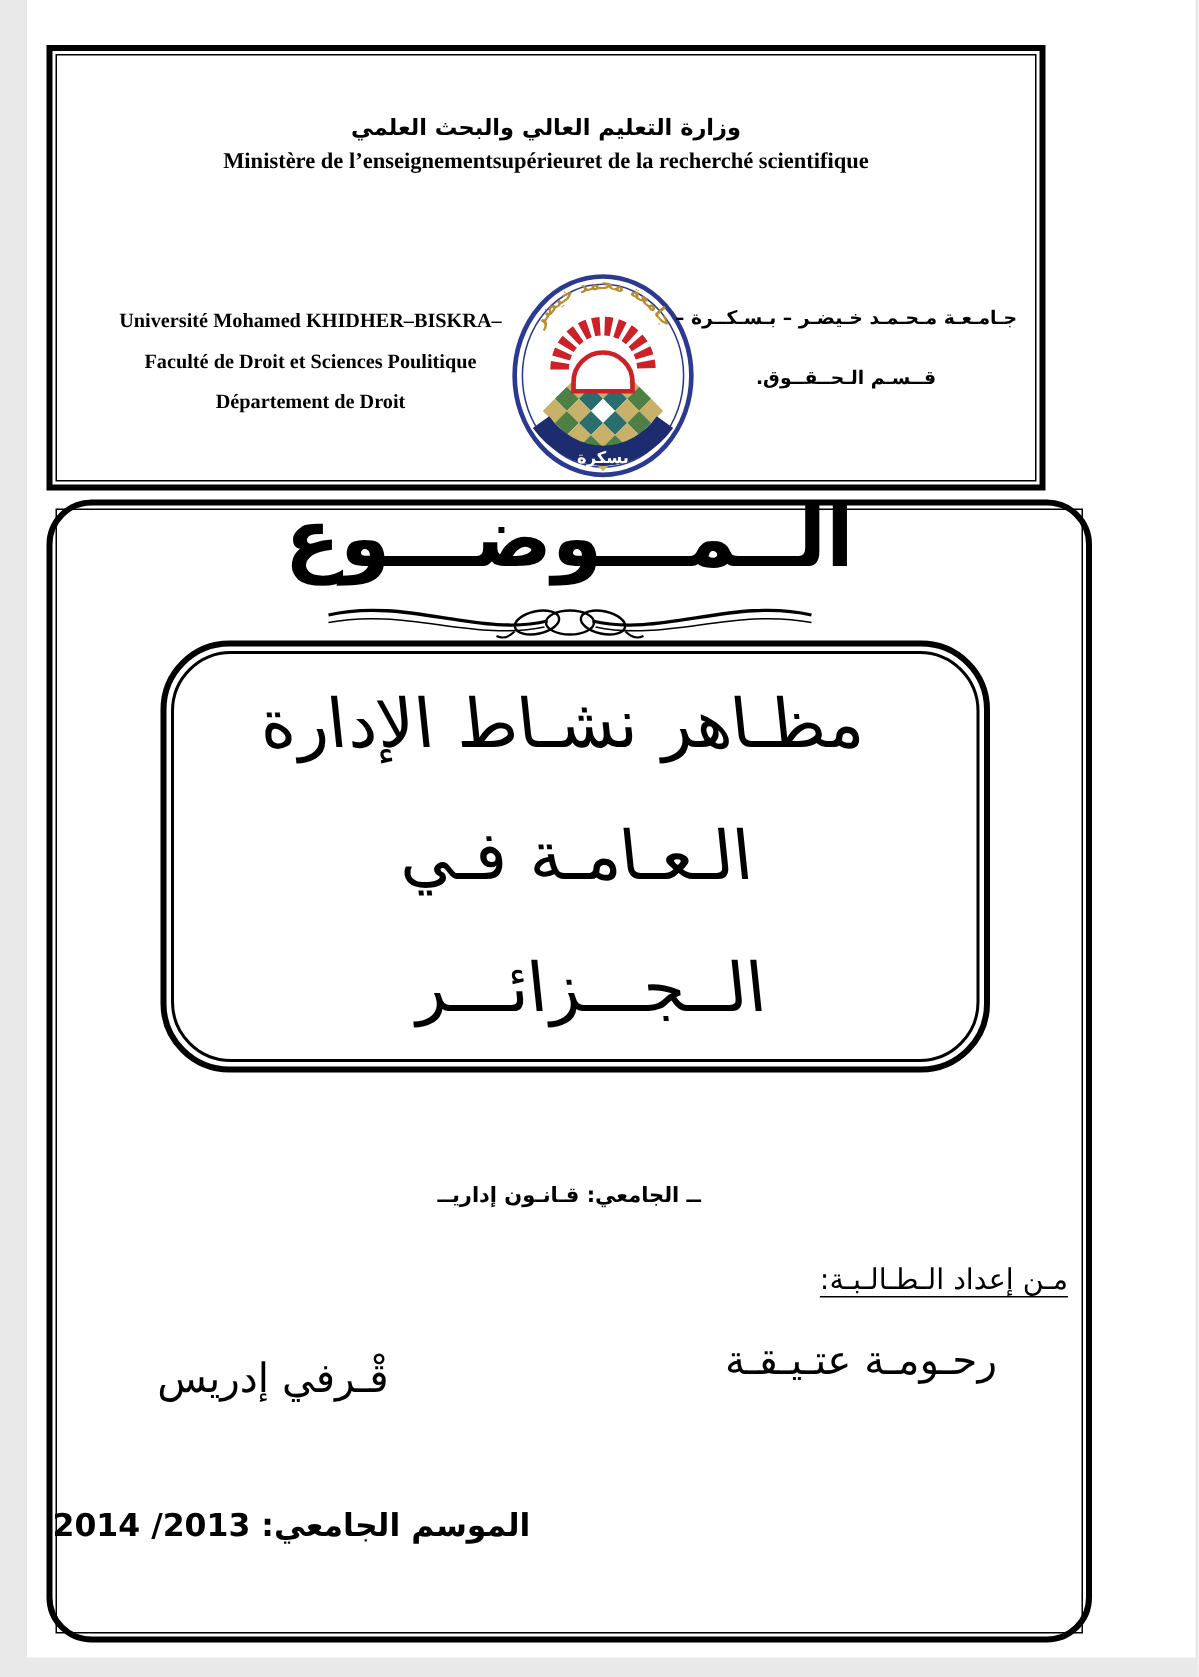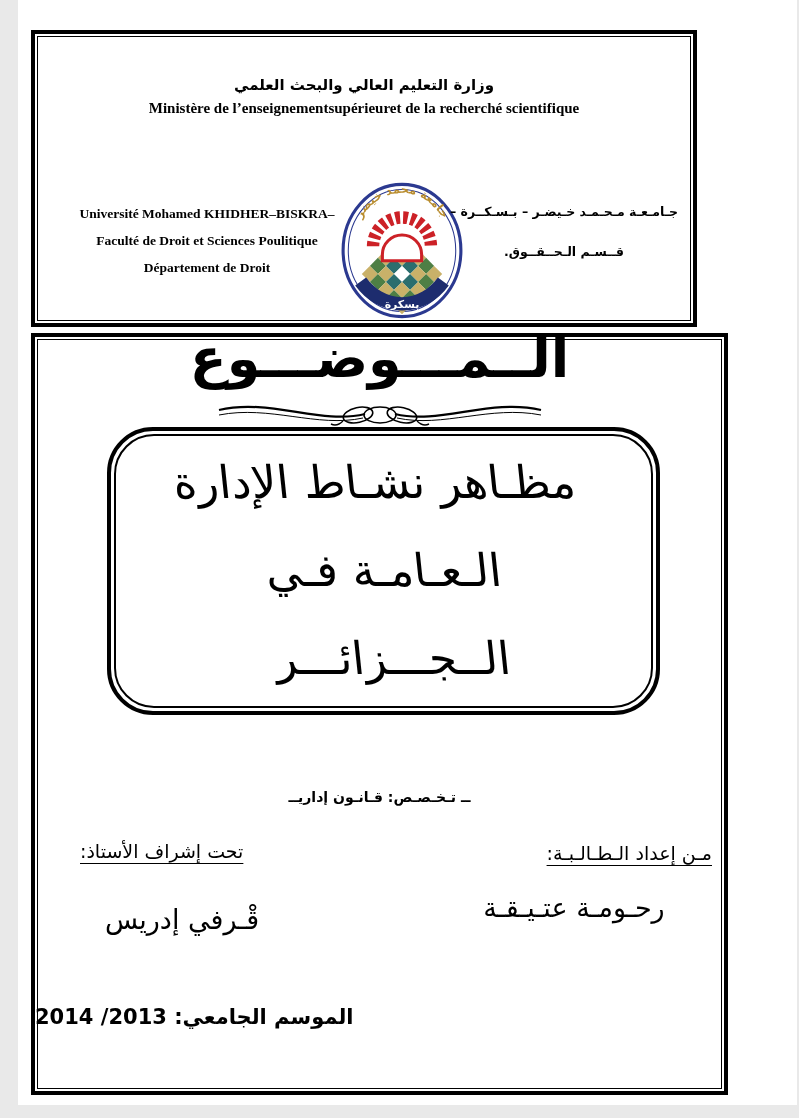--- a/index.html
+++ b/index.html
@@ -5,21 +5,21 @@
   * { margin:0; padding:0; box-sizing:border-box; }
   html,body { width:799px; height:1118px; overflow:hidden; }
   body { background:#e9e9e9; position:relative; font-family:"DejaVu Sans", sans-serif; color:#000; }
 
   .page { position:absolute; left:18px; top:0; width:779px; height:1105px; background:#ffffff; }
 
   .frame { position:absolute; border:4px solid #000; background:#fff; }
   .frame-inner { position:absolute; inset:2px; border:1px solid #000; pointer-events:none; }
 
   .header-frame { left:13px; top:30px; width:666px; height:297px; }
-  .main-frame   { left:13px; top:333px; width:697px; height:762px; }
+  .main-frame   { left:13px; top:333px; width:697px; height:762px;border-radius:30px; }
 
   .ministry-ar { position:absolute; top:42px; left:0; right:0; text-align:center;
                  font-size:15px; font-weight:bold; }
   .ministry-fr { position:absolute; top:66px; left:0; right:0; text-align:center;
                  font-family:"Liberation Serif", serif; font-size:15px; font-weight:bold; }
 
   .uni-fr { position:absolute; left:22px; top:166px; width:300px; text-align:center;
             font-family:"Liberation Serif", serif; font-size:13.5px; font-weight:bold; }
   .uni-fr div { line-height:27px; }
 
@@ -149,24 +149,23 @@
 
     <div class="title-box">
       <div class="title-box-inner"></div>
       <div class="title-lines" dir="rtl">
         <div>مظـاهر نشـاط الإدارة</div>
         <div>الـعـامـة فـي</div>
         <div>الــجـــزائـــر</div>
       </div>
     </div>
 
-    <div class="specialty" dir="rtl">ــ تـخـصـص: قـانـون إداريــ</div>
+    <div class="specialty" dir="rtl">ــ الجامعي: قـانـون إداريــ</div>
 
     <div class="label student-label" dir="rtl">مـن إعداد الـطـالـبـة:</div>
-    <div class="label supervisor-label" dir="rtl">تحت إشراف الأستاذ:</div>
 
     <div class="name student-name" dir="rtl">رحـومـة عتـيـقـة</div>
     <div class="name supervisor-name" dir="rtl">قْـرفي إدريس</div>
 
     <div class="year" dir="rtl">الموسم الجامعي: 2013/ 2014</div>
   </div>
 
 </div>
 
 </body></html>

